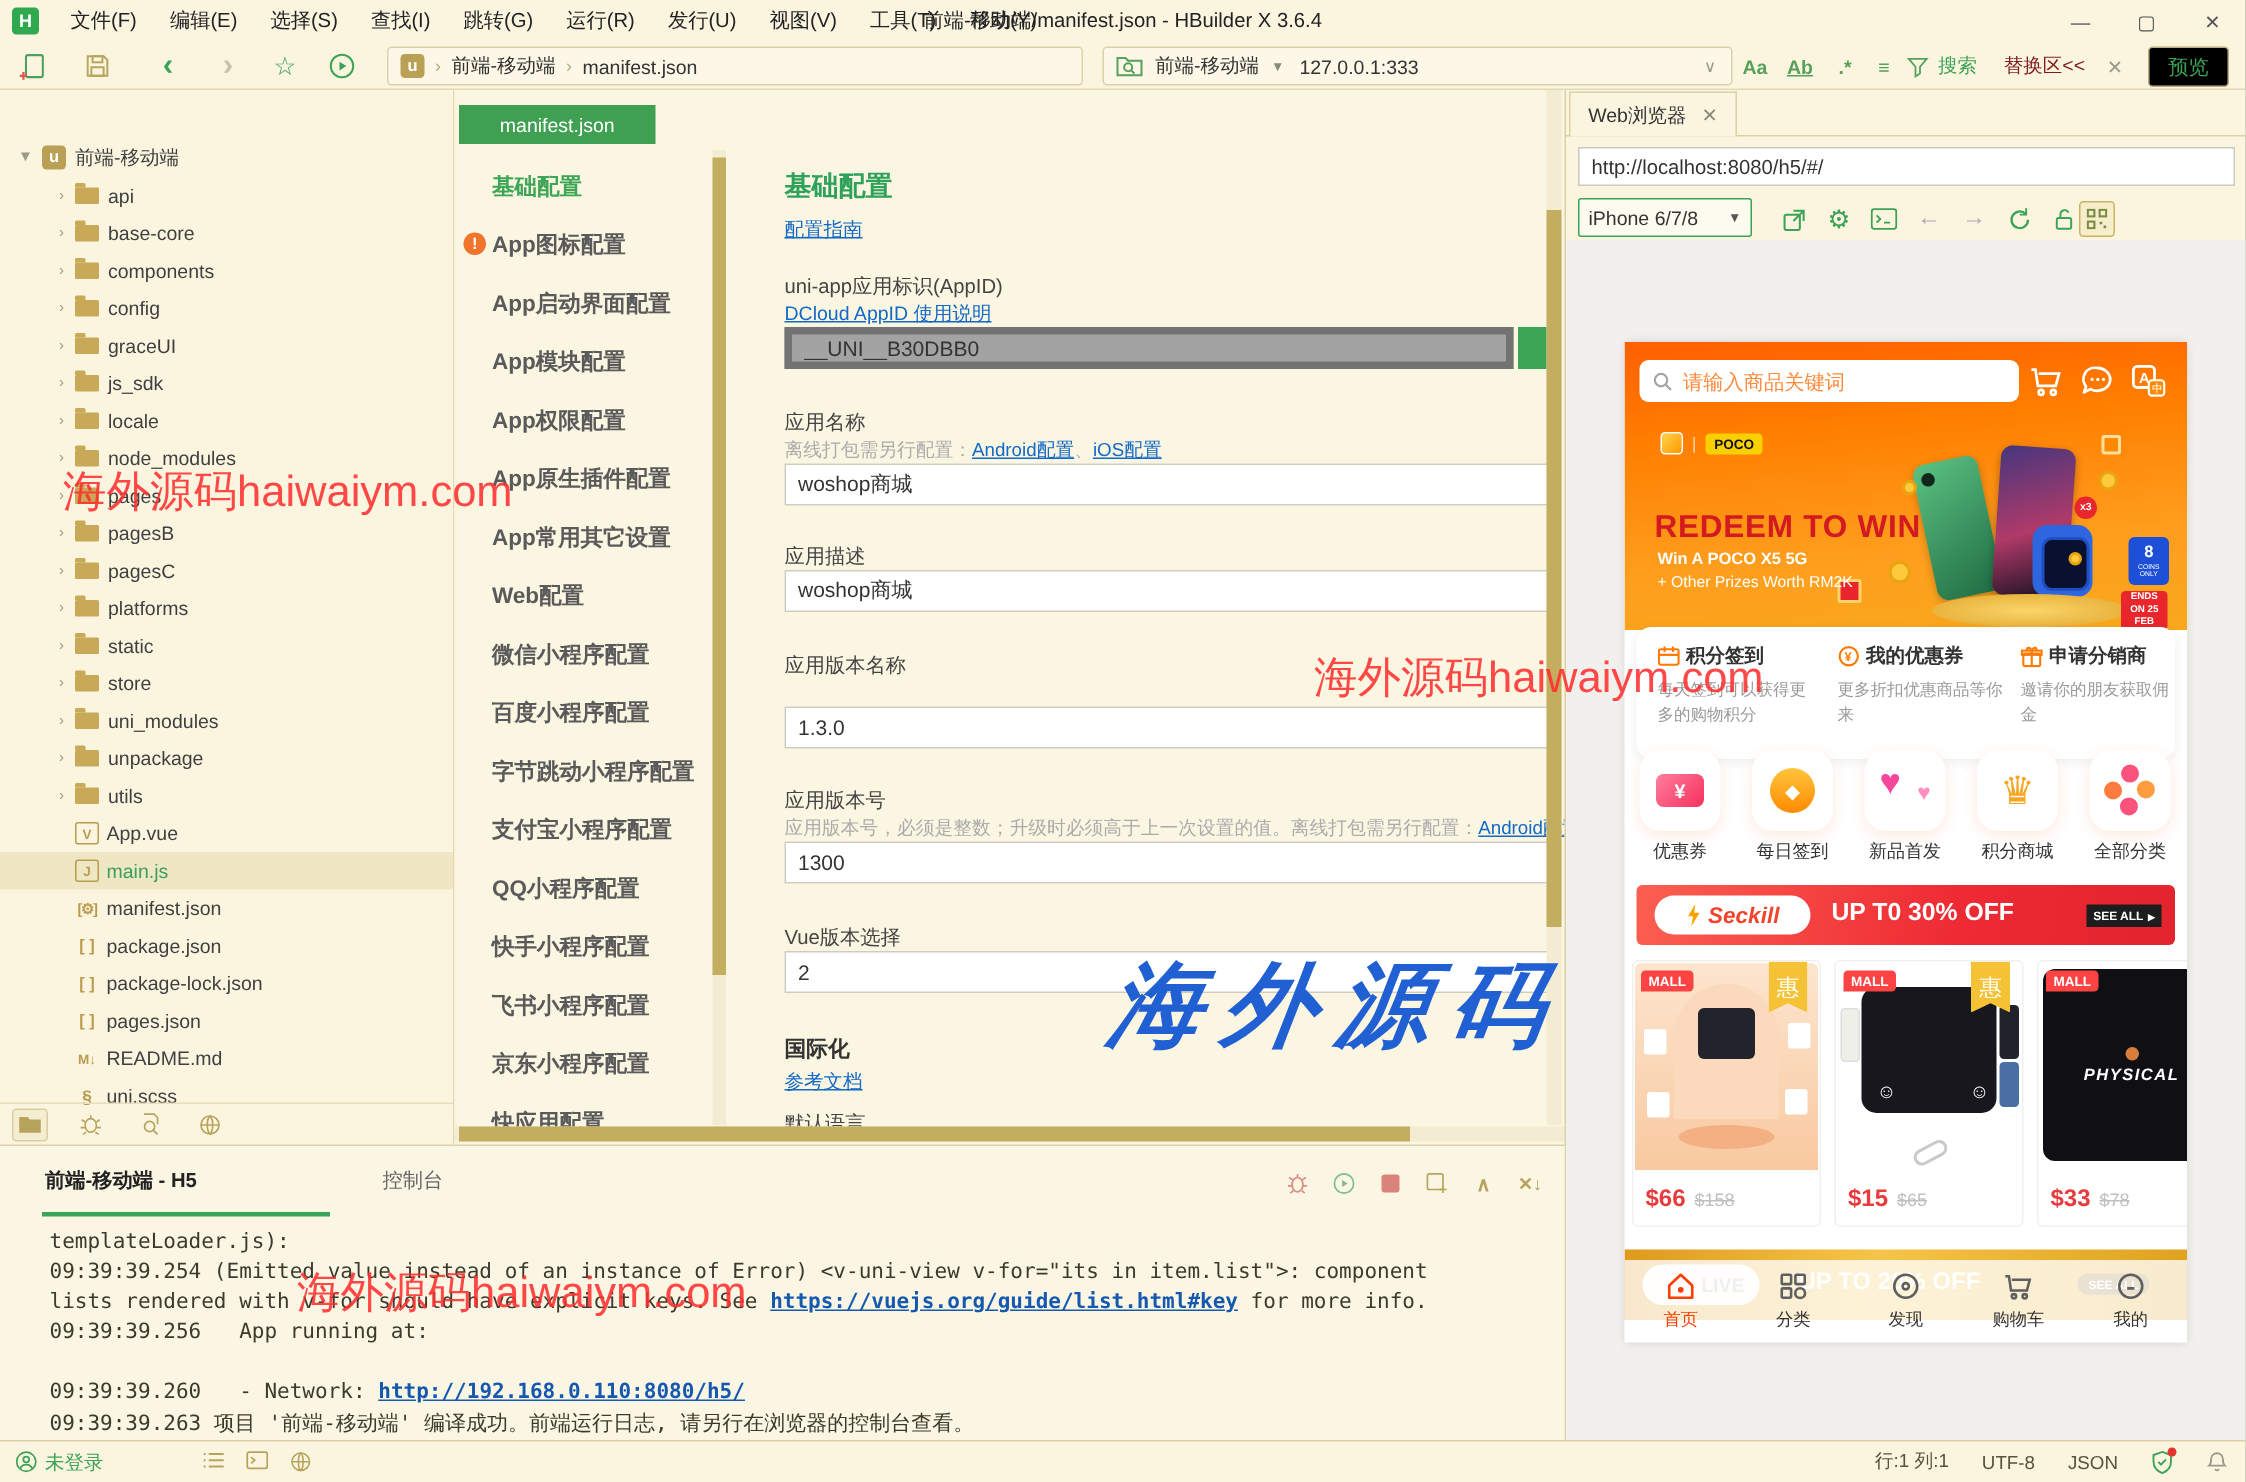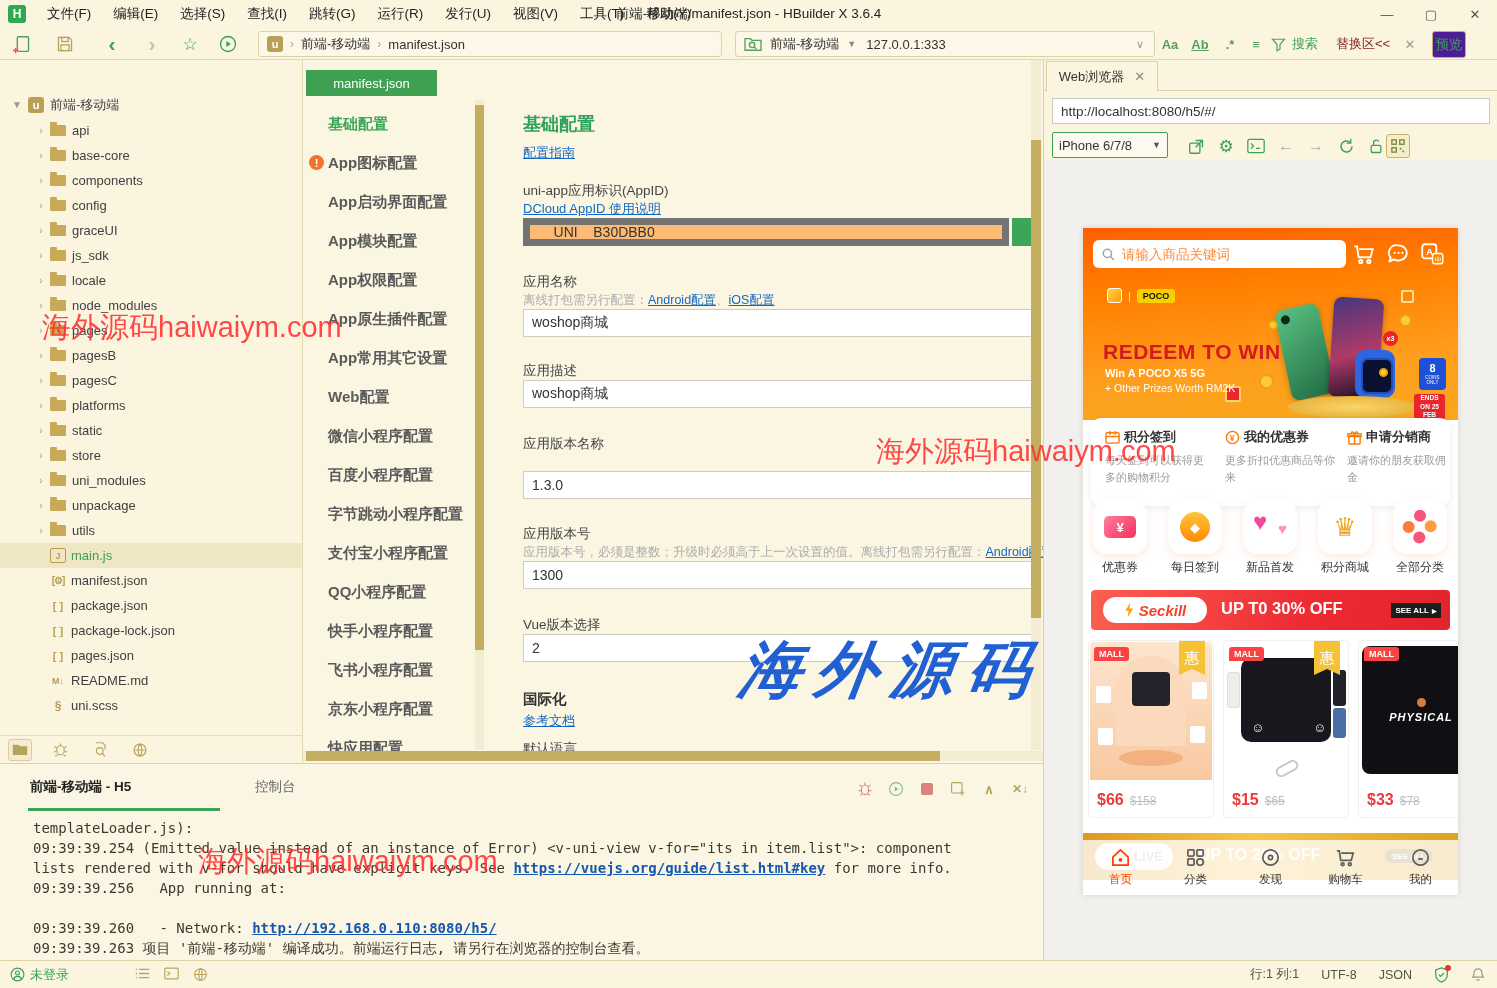--- a/index.html
+++ b/index.html
@@ -23,21 +23,21 @@
 .tbi{position:absolute;top:4px;width:24px;height:24px;display:flex;align-items:center;justify-content:center}
 .chev-back{color:#3BA256;font-size:21px;font-weight:bold}
 .chev-fwd{color:#C9C2A8;font-size:21px;font-weight:bold}
 .star{color:#3BA256;font-size:17px}
 #breadcrumb-box{position:absolute;left:258px;top:3px;width:464px;height:26px;border:1px solid #DCD2AA;border-radius:3px;display:flex;align-items:center;background:#FCF7E6}
 .u-badge{width:16px;height:16px;background:#B9A054;border-radius:3px;color:#fff;font-size:11px;font-weight:bold;display:flex;align-items:center;justify-content:center;margin-left:8px}
 .bc-sep{color:#B3A87F;margin:0 7px;font-size:12px}
 #runbox{position:absolute;left:735px;top:3px;width:420px;height:26px;border:1px solid #DCD2AA;border-radius:3px;display:flex;align-items:center;background:#FCF7E6}
 .tb-txticon{color:#57A05B;font-size:13px;font-weight:bold}
 .tb-underl{text-decoration:underline}
-#preview-btn{position:absolute;left:1432px;top:3px;width:34px;height:27px;border:1px solid #B9AE7E;border-radius:3px;background:#4c1d95;color:#3BA256;font-size:13.5px;display:flex;align-items:center;justify-content:center;cursor:pointer}
+#preview-btn{position:absolute;left:1432px;top:3px;width:54px;height:27px;border:1px solid #B9AE7E;border-radius:3px;background:#000000;color:#3BA256;font-size:13.5px;display:flex;align-items:center;justify-content:center;cursor:pointer}
 
 
 #sidebar{position:absolute;left:0;top:60px;width:303px;height:703px;border-right:1px solid #E3D8B2;background:#FBF5E0}
 .trow{display:flex;align-items:center;height:25px;font-size:13px;color:#3F3F3F}
 .tchev{width:14px;color:#9a9a8a;font-size:10px;text-align:center;flex:none}
 .folder-ic{width:16px;height:11px;background:#C7A957;border-radius:1px;position:relative;margin:0 6px 0 2px;flex:none}
 .folder-ic::before{content:"";position:absolute;top:-3px;left:0;width:7px;height:3px;background:#C7A957;border-radius:1px 1px 0 0}
 .fi{width:16px;height:15px;margin:0 5px 0 2px;font-size:9px;color:#B99C4F;display:flex;align-items:center;justify-content:center;flex:none;font-weight:bold}
 .fi.vue,.fi.js{border:1px solid #B99C4F;border-radius:2px}
 .fi.vue::before{content:"V"}
@@ -59,21 +59,21 @@
 .citem{position:relative;height:39px;display:flex;align-items:center;padding-left:25px;font-size:15px;font-weight:bold;color:#5a5a5a;cursor:pointer;white-space:nowrap}
 .citem.active{color:#3DA556}
 .cbadge{position:absolute;left:6px;top:11px;width:15px;height:15px;border-radius:50%;background:#F0742C;color:#fff;font-size:11px;font-weight:bold;display:flex;align-items:center;justify-content:center}
 .cbadge:empty{display:none}
 .vtrack{position:absolute;background:#F3ECD2}
 .vthumb{position:absolute;background:#C3AE5F}
 .label{position:absolute;font-size:13.5px;color:#444;white-space:nowrap}
 .hint{position:absolute;font-size:12.5px;color:#ABABAB;white-space:nowrap}
 .flink{position:absolute;font-size:13px;white-space:nowrap}
 .finput{position:absolute;height:28px;background:#fff;border:1px solid #CFCCBF;font-size:14px;color:#333;padding:0 8px;font-family:"Liberation Sans",sans-serif}
-.finput.green{border:7px solid #737373;background:#fdba74}
+.finput.green{border:5px solid #737373;background:#a3a3a3}
 #appid-btn{position:absolute;background:#3DA556;border:none}
 .h1{position:absolute;font-size:18px;font-weight:bold;color:#2EA15A;white-space:nowrap}
 .h2{position:absolute;font-size:14.5px;font-weight:bold;color:#333;white-space:nowrap}
 
 
 #browser{position:absolute;left:1043px;top:60px;width:454px;height:900px;border-left:1px solid #DCD0A5;background:#FBF5E0}
 #btab-strip{position:absolute;left:0;top:0;width:454px;height:31px;border-bottom:1px solid #DCD0A5}
 #btab{position:absolute;left:2px;top:1px;width:112px;height:30px;background:#FBF5E0;border:1px solid #DCD0A5;border-bottom:none;display:flex;align-items:center;justify-content:center;gap:10px;font-size:13px;color:#333}
 .xicon{color:#8a8a7a;font-size:13px;cursor:pointer}
 #urlbar{position:absolute;left:8px;top:38px;width:438px;height:26px;background:#fff;border:1px solid #C9C9C0;font-size:13.5px;color:#333;padding:0 8px;font-family:"Liberation Sans",sans-serif}
@@ -374,20 +374,24 @@
         </div>
 
         <div class="trow" style="padding-left:34px">
           <span class="tchev">›</span>
           <span class="folder-ic"></span>
           <span>utils</span>
         </div>
       </div>
     <div style="position:absolute;left:0;top:483px;width:100%">
 
+        <div class="trow frow" style="padding-left:48px">
+          <span class="fi vue"></span>
+          <span class="fname">App.vue</span>
+        </div>
 
         <div class="trow frow selected" style="padding-left:48px">
           <span class="fi js"></span>
           <span class="fname">main.js</span>
         </div>
 
         <div class="trow frow" style="padding-left:48px">
           <span class="fi manifest"></span>
           <span class="fname">manifest.json</span>
         </div>

